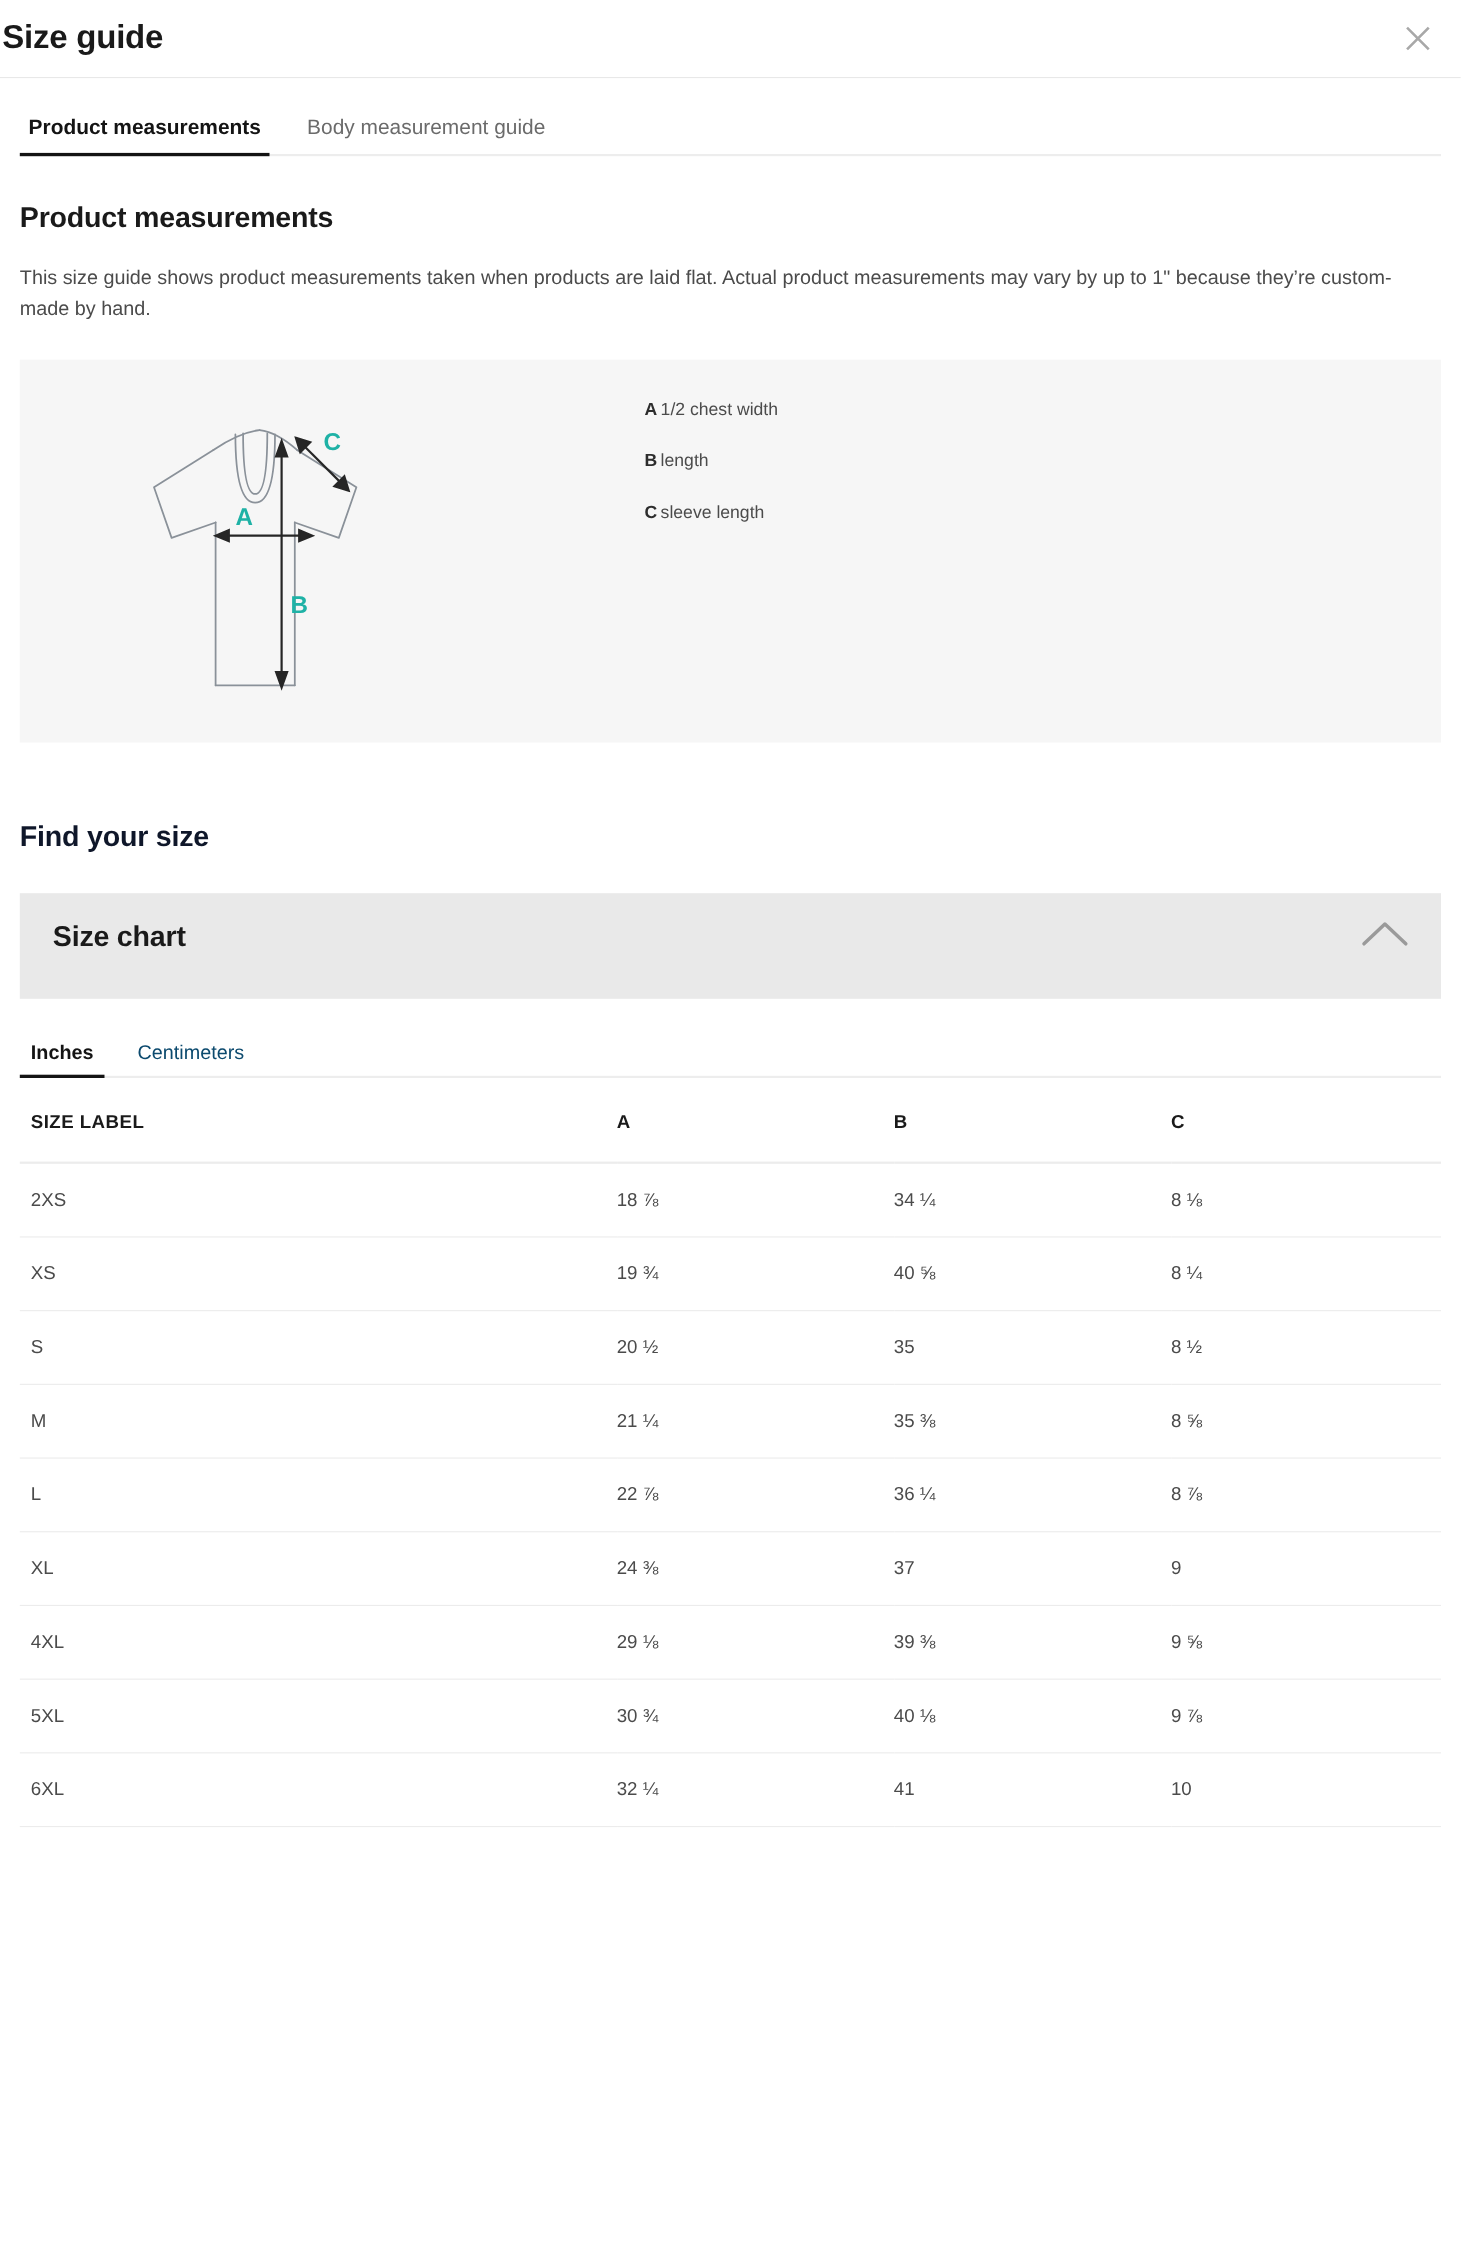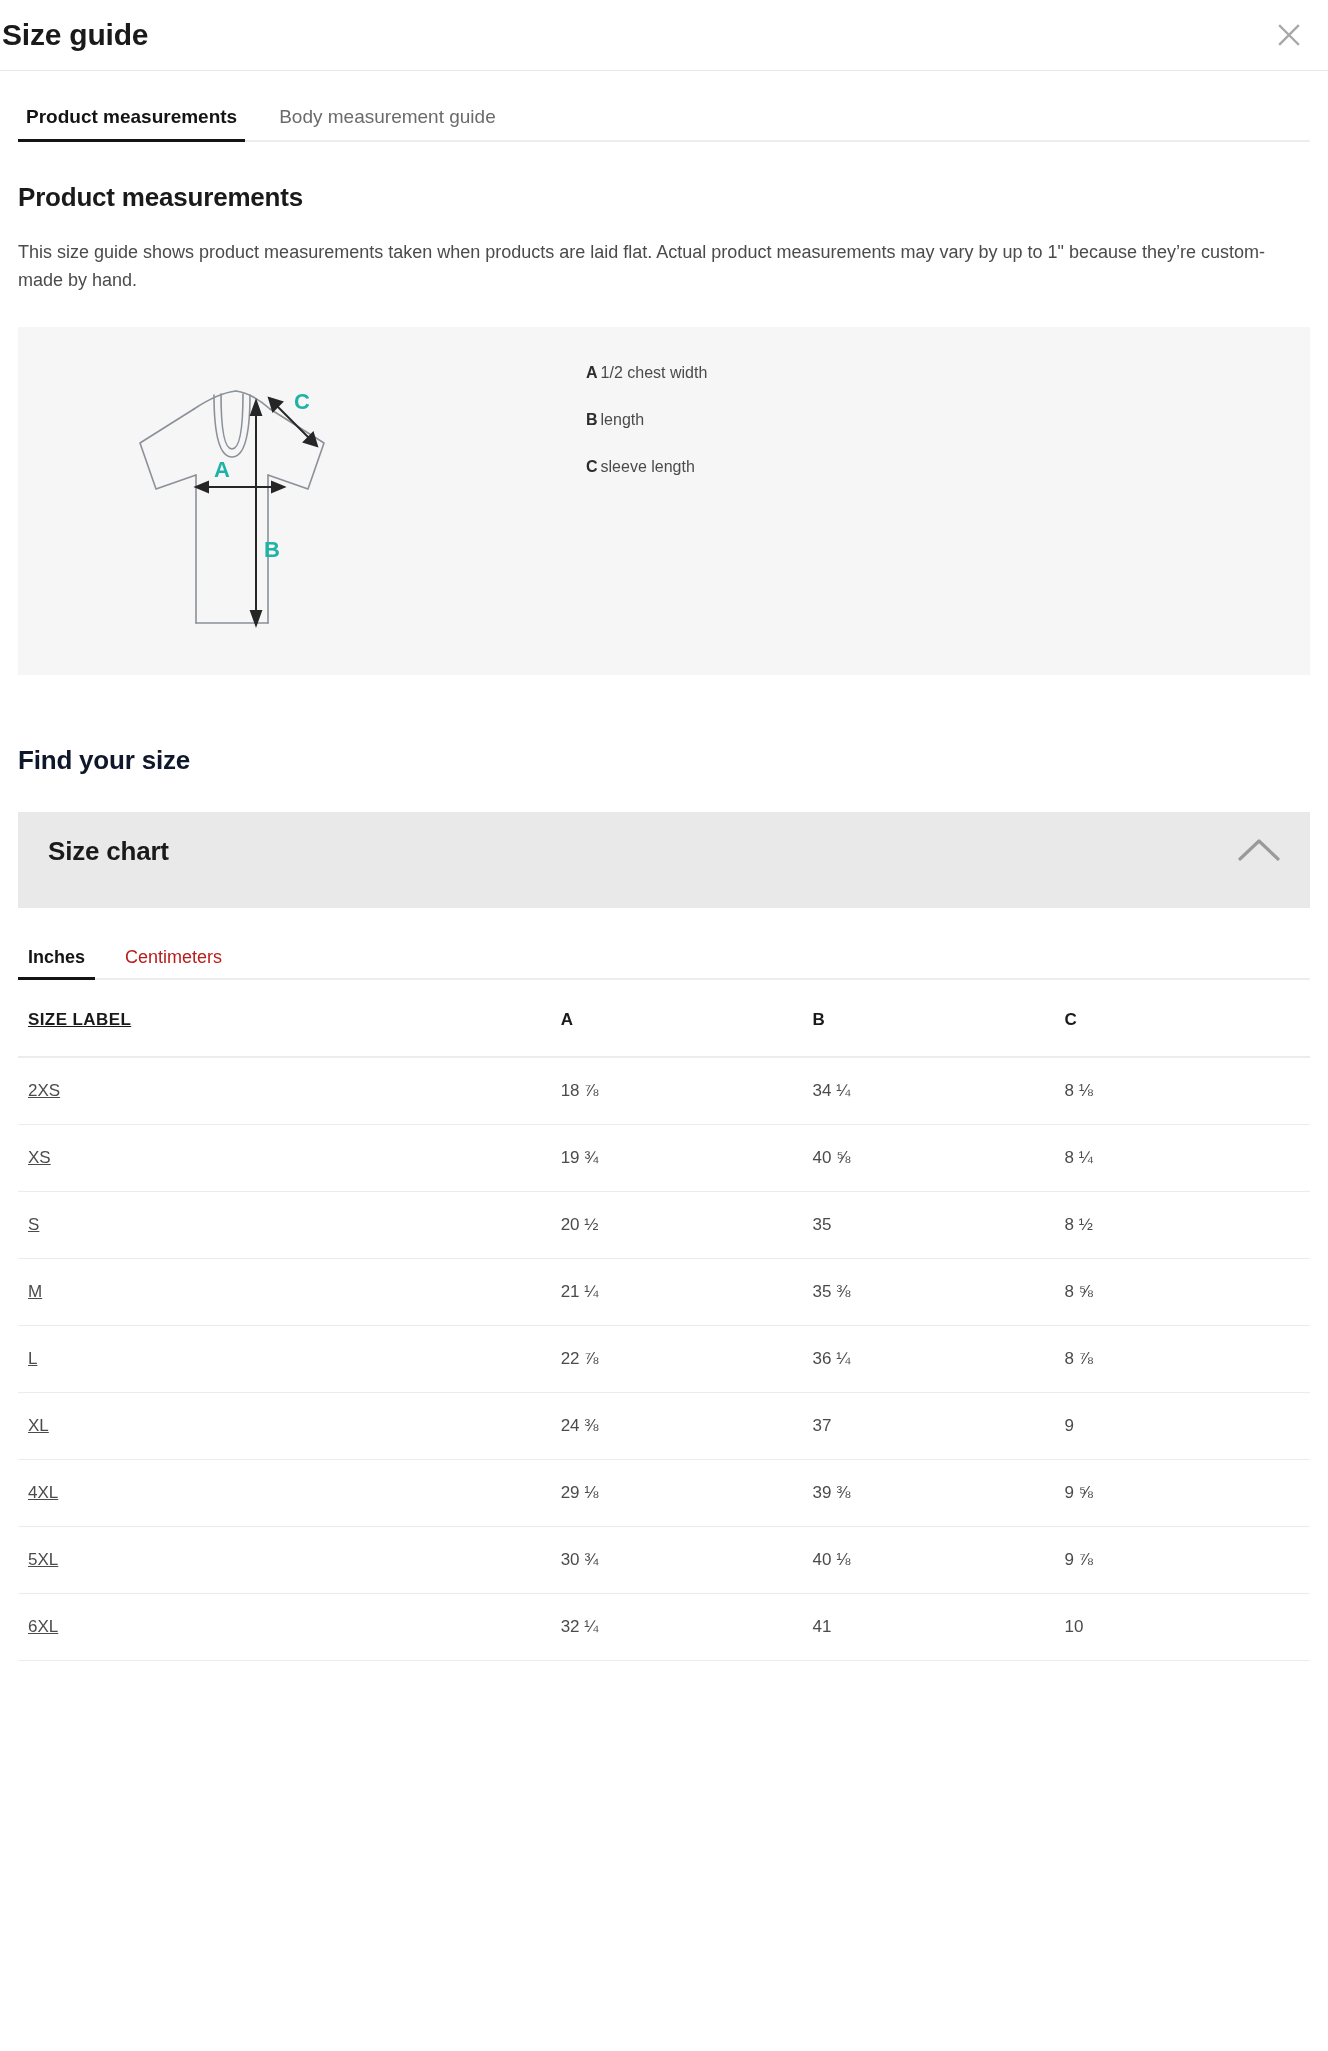--- a/index.html
+++ b/index.html
@@ -189,21 +189,21 @@
     position: absolute;
     left: 0;
     right: 0;
     bottom: 0;
     height: 2px;
     background: #ededed;
   }
   .unit-tab {
     position: relative;
     font-size: 18px;
-    color: #b91c1c;
+    color: #0c4a6e;
     padding: 0 10px 12px 10px;
     margin-right: 20px;
     cursor: pointer;
     background: none;
     border: none;
     font-family: inherit;
     z-index: 2;
   }
   .unit-tab.active { color: #141414; font-weight: bold; }
   .unit-tab.active::after {
@@ -228,21 +228,21 @@
     letter-spacing: 0.4px;
     padding: 30px 0 26px 0;
     border-bottom: 2px solid #ececec;
   }
   table.size-table td {
     font-size: 17px;
     color: #4b4b4b;
     padding: 23px 0 23px 0;
     border-bottom: 1px solid #ececec;
   }
-  .col-label { width: 42%; padding-left: 10px !important; text-decoration: underline; }
+  .col-label { width: 42%; padding-left: 10px !important; }
   .col-a { width: 19.5%; }
   .col-b { width: 19.5%; }
   .col-c { width: 19%; }
 </style>
 </head>
 <body>
 
 <div class="modal-header">
   <div class="modal-title">Size guide</div>
   <button class="close-btn">

